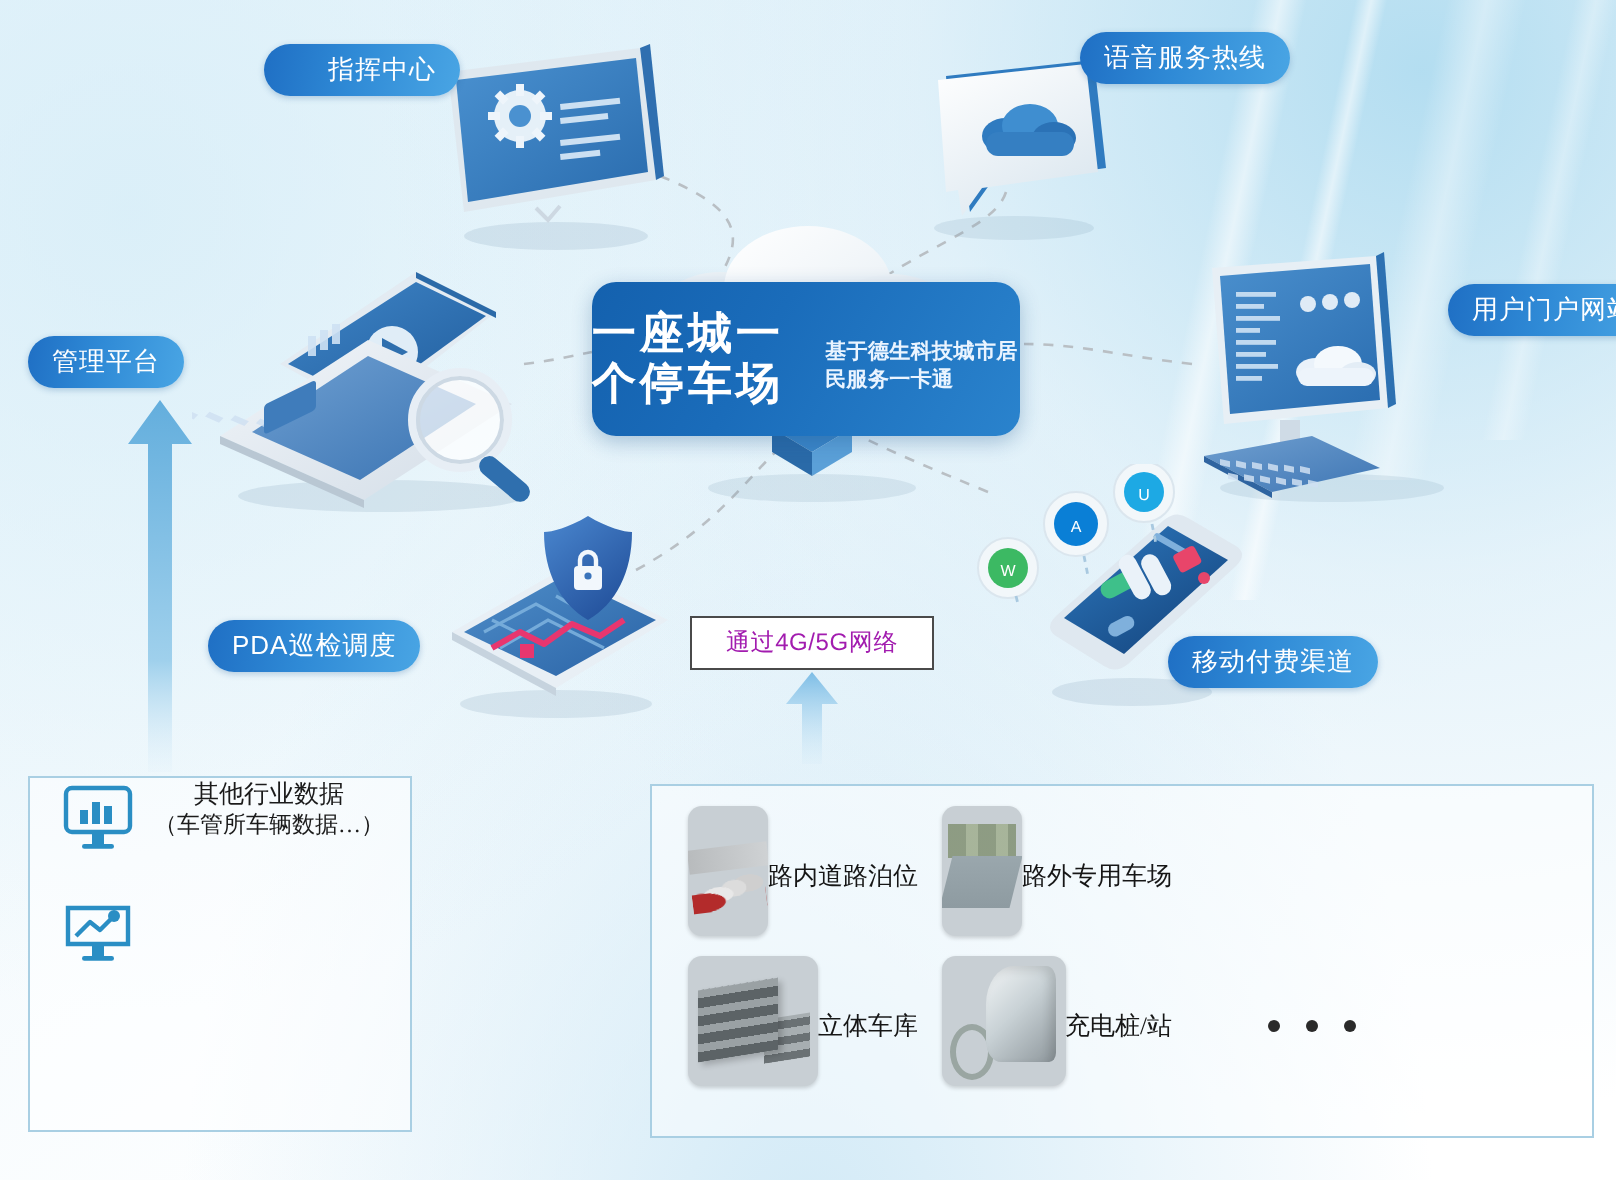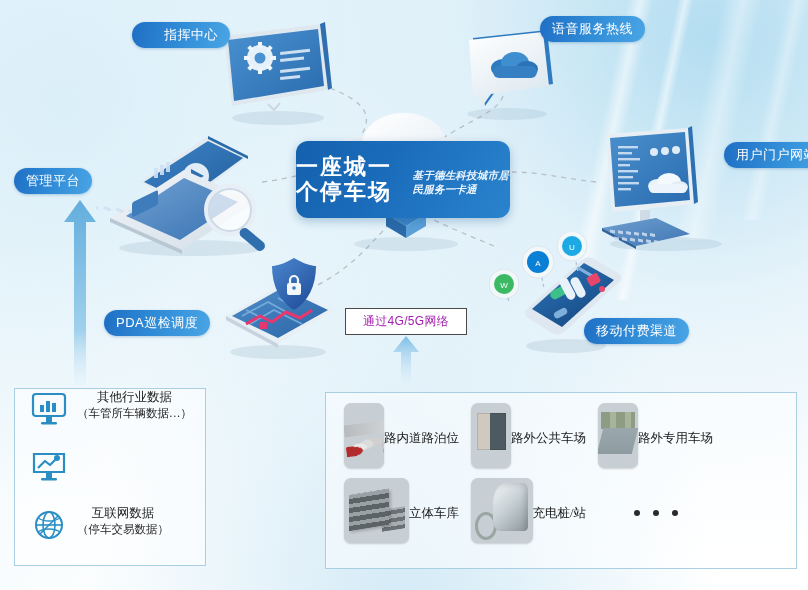--- a/index.html
+++ b/index.html
@@ -37,21 +37,21 @@
   
   #banner{
     position:absolute;left:296px;top:141px;width:214px;height:77px;
     border-radius:12px;
     background:linear-gradient(120deg,#1461ae 0%,#1a6cba 40%,#2a83cd 100%);
     box-shadow:0 3px 10px rgba(20,80,140,.30);
     display:flex;align-items:center;justify-content:center;
     color:#fff;
   }
   #banner .t1{font-size:22px;font-weight:bold;letter-spacing:2px;line-height:1.1;}
-  #banner .t2{font-size:10.5px;font-weight:bold;letter-spacing:.2px;margin-top:7px;color:#eaf4ff;font-style:italic;}
+  #banner .t2{font-size:10.5px;font-weight:bold;letter-spacing:.2px;margin-top:7px;color:#eaf4ff;}
 
   
   .cloudshape{position:absolute;pointer-events:none;}
 
   
   #net-box{
     position:absolute;left:345px;top:308px;width:120px;height:25px;
     background:#fff;border:1.4px solid #4a4a4a;
     display:flex;align-items:center;justify-content:center;
     font-size:12px;color:#a21caf;letter-spacing:.3px;
@@ -484,49 +484,29 @@
         <svg width="38" height="34" viewBox="0 0 38 34">
           <path d="M4 4 H34 V22 H4 Z" fill="none" stroke="#2a8ec4" stroke-width="2.2"></path>
           <path d="M8 18 L15 11 L20 15 L27 8" fill="none" stroke="#2a8ec4" stroke-width="2.2" stroke-linejoin="round"></path>
           <circle cx="27" cy="8" r="3" fill="#2a8ec4"></circle>
           <rect x="16" y="23" width="6" height="5" fill="#2a8ec4"></rect>
           <rect x="11" y="28" width="16" height="2.4" rx="1.2" fill="#2a8ec4"></rect>
         </svg>
       </div>
     </div>
 
-    <div class="drow">
-      <div class="ic">
-        <svg width="38" height="34" viewBox="0 0 38 34">
-          <circle cx="19" cy="17" r="13" fill="none" stroke="#2a8ec4" stroke-width="2"></circle>
-          <ellipse cx="19" cy="17" rx="6" ry="13" fill="none" stroke="#2a8ec4" stroke-width="1.6"></ellipse>
-          <path d="M6 17 H32" stroke="#2a8ec4" stroke-width="1.6"></path>
-          <path d="M8 10 C 14 14, 24 14, 30 10" fill="none" stroke="#2a8ec4" stroke-width="1.4"></path>
-          <path d="M8 24 C 14 20, 24 20, 30 24" fill="none" stroke="#2a8ec4" stroke-width="1.4"></path>
-          <path d="M10 26 L28 8" stroke="#2a8ec4" stroke-width="1.6"></path>
-        </svg>
-      </div>
-      <div class="txt">
-        <span class="l1">互联网数据</span>
-        <span class="l2">（停车交易数据）</span>
-      </div>
-    </div>
   </div>
 
   <div id="scene-panel">
     <div class="scene-grid">
 
       <div class="scene-row">
         <div class="scene">
           <div class="thumb ph-street"></div>
           <div class="cap">路内道路泊位</div>
-        </div>
-        <div class="scene">
-          <div class="thumb ph-bldg"></div>
-          <div class="cap">路外公共车场</div>
         </div>
         <div class="scene">
           <div class="thumb ph-lot"></div>
           <div class="cap">路外专用车场</div>
         </div>
       </div>
 
       <div class="scene-row" style="margin-top:8px;">
         <div class="scene">
           <div class="thumb ph-stack"></div>

